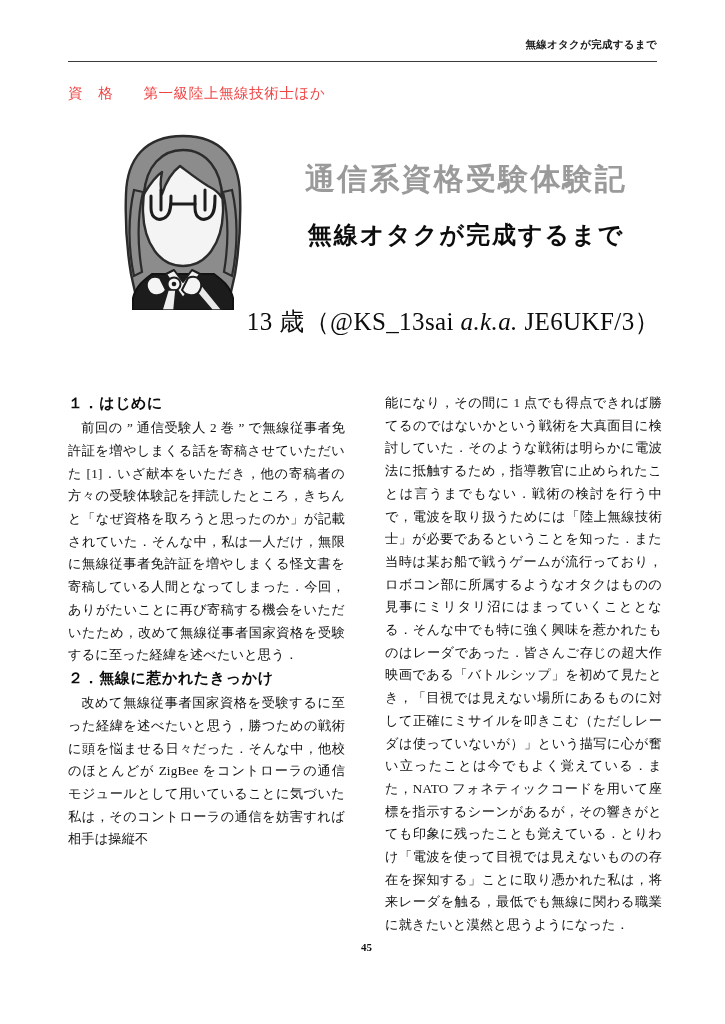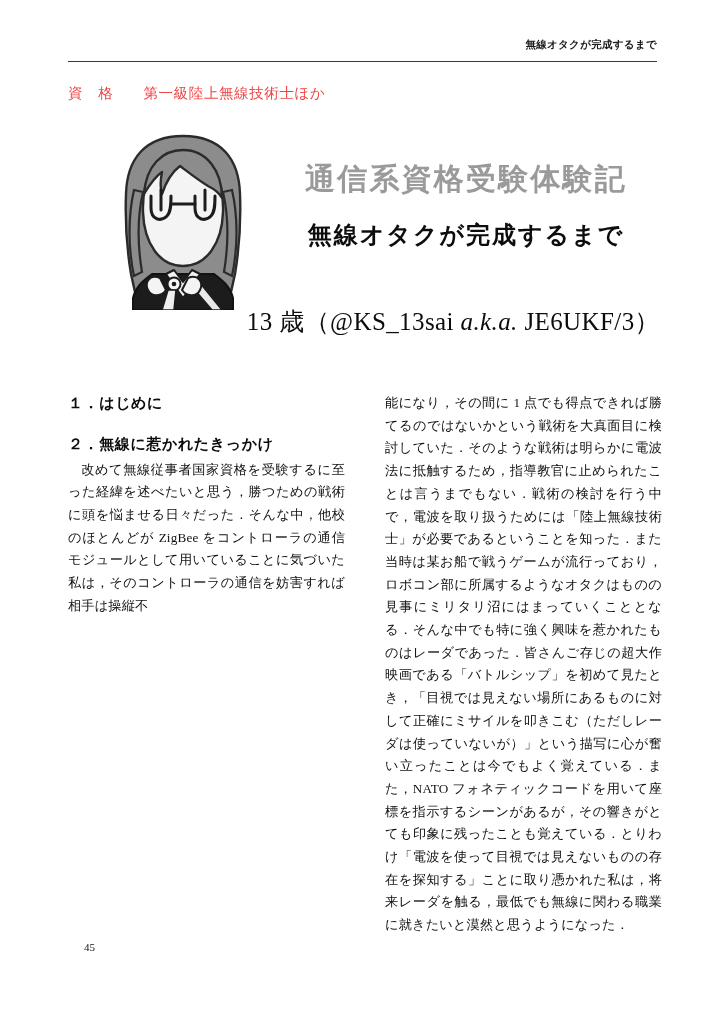--- a/index.html
+++ b/index.html
@@ -116,44 +116,44 @@
 
   .sec-head {
     font-size: 15px;
     font-weight: 700;
     color: #0c0c0c;
     letter-spacing: .6px;
     line-height: 1.55;
     margin: 0 0 2px 0;
     white-space: pre;
   }
-  .sec-head.spaced { margin-top: 18px; }
+  .sec-head.spaced { }
 
   .para {
     font-size: 13.2px;
     line-height: 1.72;
     color: #111;
     margin: 0;
     text-align: justify;
     text-justify: inter-character;
     text-indent: 1em;
     letter-spacing: .15px;
   }
   .para + .para { margin-top: 0; }
   .para.cont { text-indent: 0; }
 
   
   #page-number {
     position: absolute;
-    left: 84px;
+    left: 72px;
     top: 941px;
     width: 589px;
-    text-align: left;
+    text-align: center;
     font-size: 11px;
-    font-weight: 400;
+    font-weight: 700;
     color: #111;
   }
 </style>
 </head>
 <body>
 
 <div id="running-head">無線オタクが完成するまで</div>
 <div id="header-rule"></div>
 
 <div id="category-line">資　格　　第一級陸上無線技術士ほか</div>
@@ -210,20 +210,21 @@
 <div id="byline">
   <span>13 歳</span><span>（</span><span>@KS_13sai</span>
   <span class="aka">a.k.a.</span>
   <span>JE6UKF/3</span><span>）</span>
 </div>
 
 <div id="body-columns">
 
   <div class="col col-left">
     <div class="sec-head">１．はじめに</div>
+    <p class="para">前回の ” 通信受験人 2 巻 ” で無線従事者免許証を増やしまくる話を寄稿させていただいた [1]．いざ献本をいただき，他の寄稿者の方々の受験体験記を拝読したところ，きちんと「なぜ資格を取ろうと思ったのか」が記載されていた．そんな中，私は一人だけ，無限に無線従事者免許証を増やしまくる怪文書を寄稿している人間となってしまった．今回，ありがたいことに再び寄稿する機会をいただいたため，改めて無線従事者国家資格を受験するに至った経緯を述べたいと思う．</p>
     <div class="sec-head spaced">２．無線に惹かれたきっかけ</div>
     <p class="para">改めて無線従事者国家資格を受験するに至った経緯を述べたいと思う，勝つための戦術に頭を悩ませる日々だった．そんな中，他校のほとんどが ZigBee をコントローラの通信モジュールとして用いていることに気づいた私は，そのコントローラの通信を妨害すれば相手は操縦不</p>
   </div>
 
   <div class="col col-right">
     <p class="para cont">能になり，その間に 1 点でも得点できれば勝てるのではないかという戦術を大真面目に検討していた．そのような戦術は明らかに電波法に抵触するため，指導教官に止められたことは言うまでもない．戦術の検討を行う中で，電波を取り扱うためには「陸上無線技術士」が必要であるということを知った．また当時は某お船で戦うゲームが流行っており，ロボコン部に所属するようなオタクはものの見事にミリタリ沼にはまっていくこととなる．そんな中でも特に強く興味を惹かれたものはレーダであった．皆さんご存じの超大作映画である「バトルシップ」を初めて見たとき，「目視では見えない場所にあるものに対して正確にミサイルを叩きこむ（ただしレーダは使っていないが）」という描写に心が奮い立ったことは今でもよく覚えている．また，NATO フォネティックコードを用いて座標を指示するシーンがあるが，その響きがとても印象に残ったことも覚えている．とりわけ「電波を使って目視では見えないものの存在を探知する」ことに取り憑かれた私は，将来レーダを触る，最低でも無線に関わる職業に就きたいと漠然と思うようになった．</p>
   </div>
 
 </div>
 

